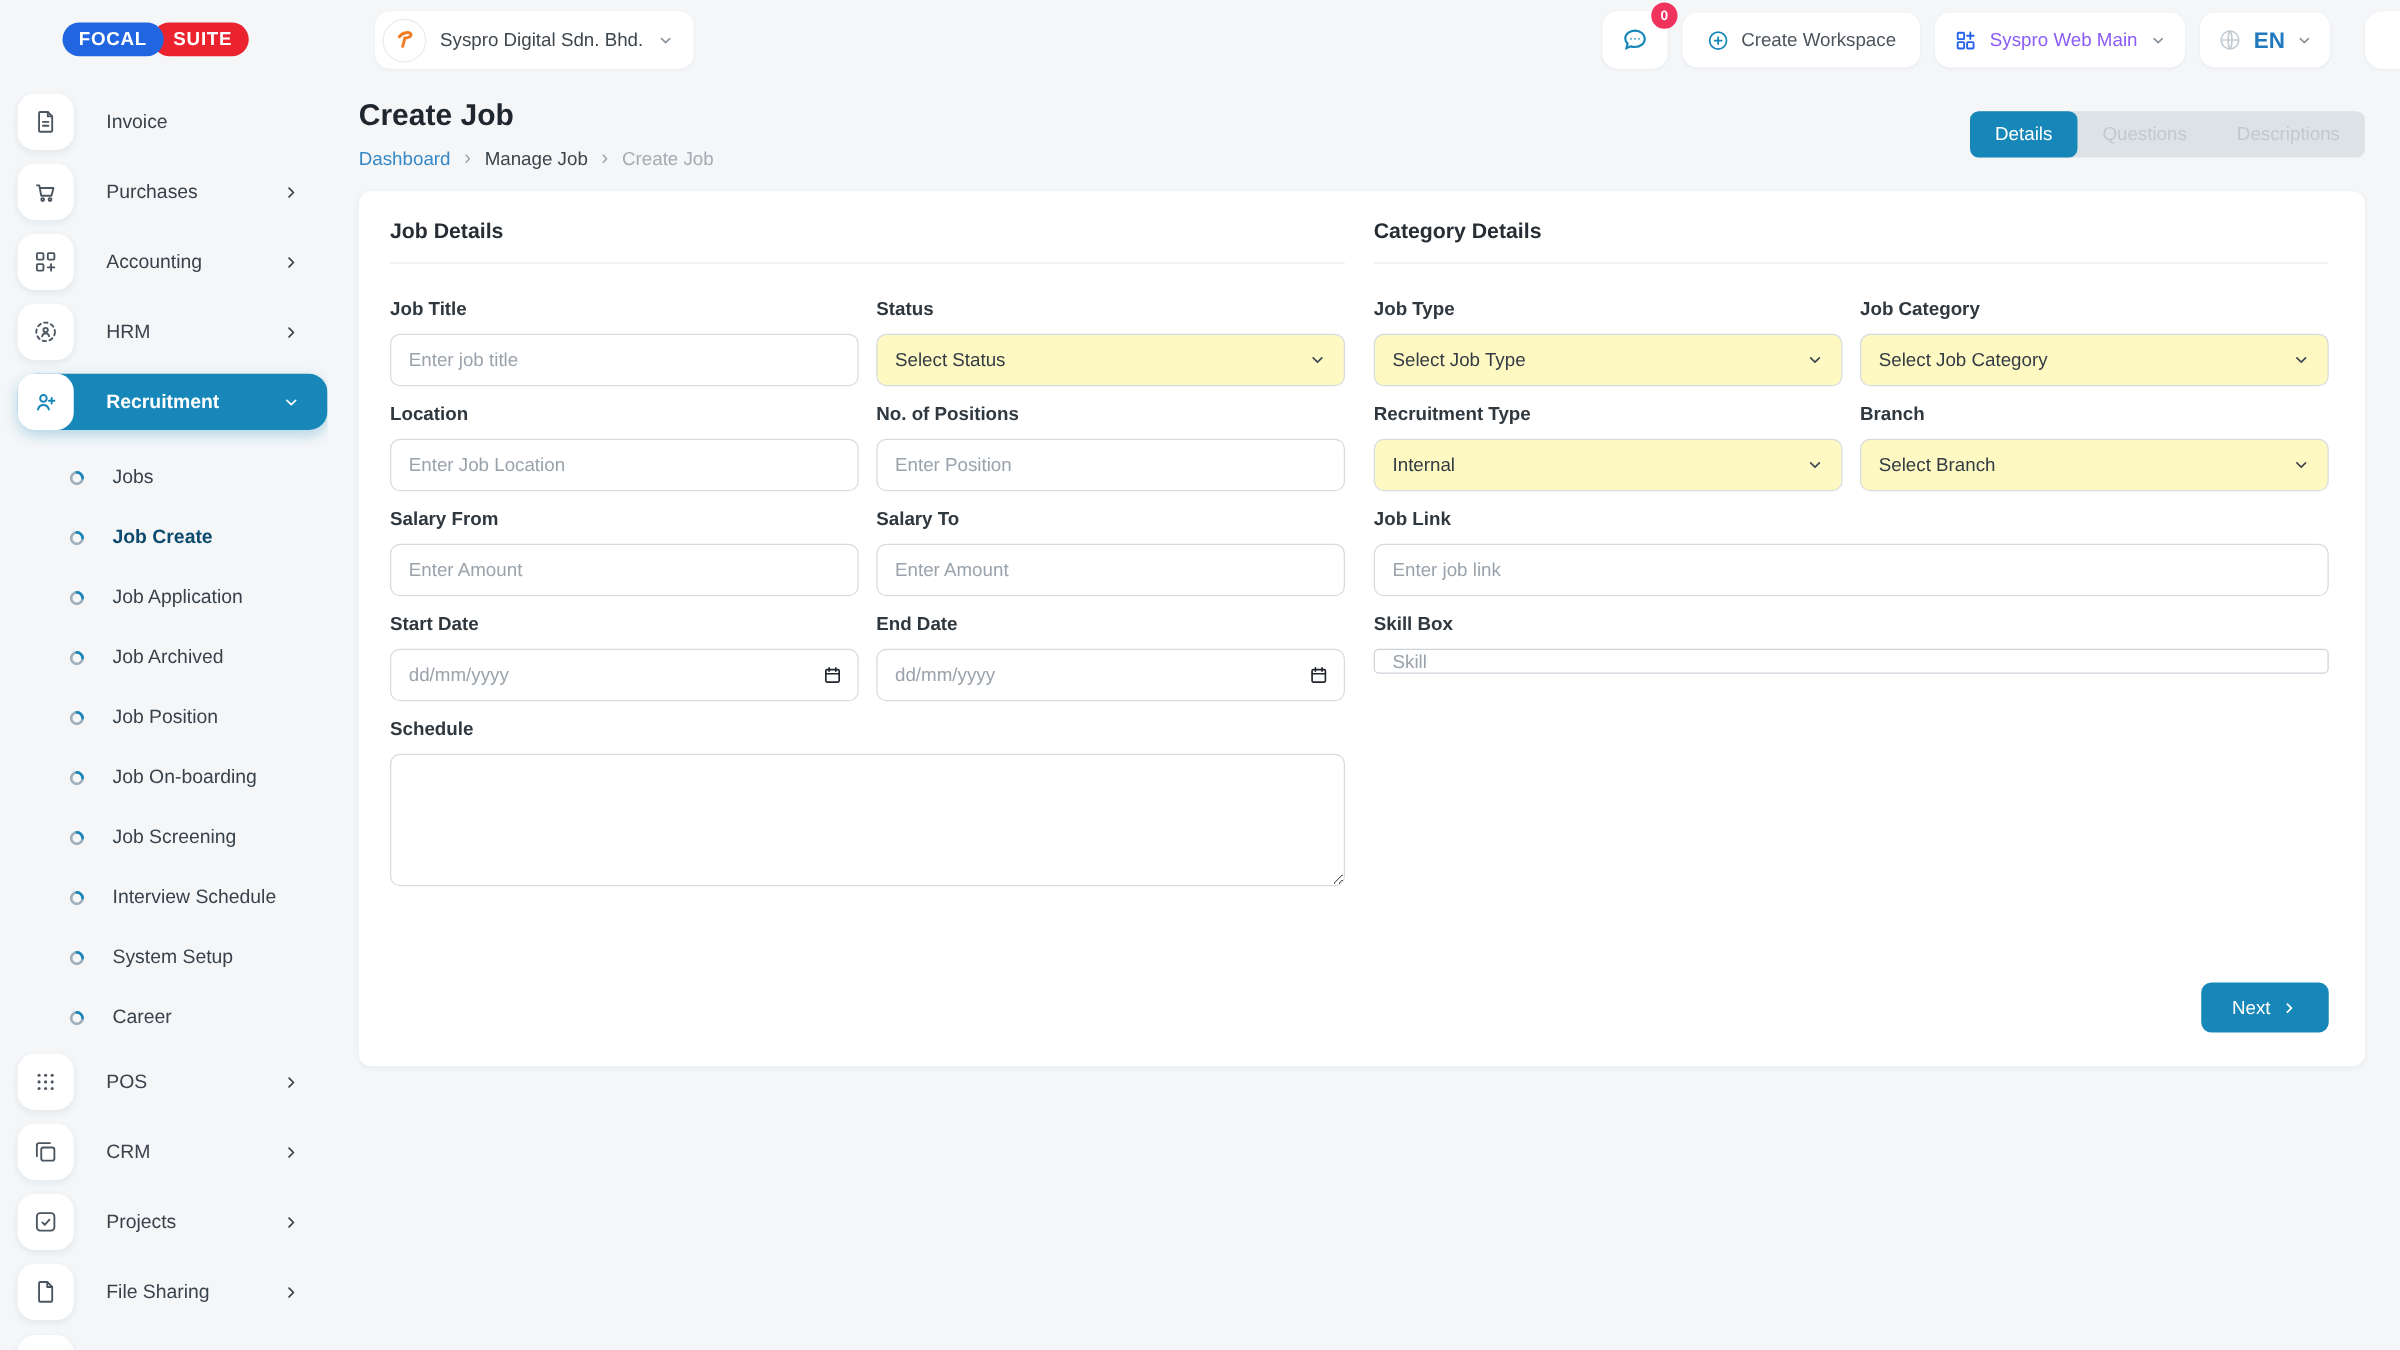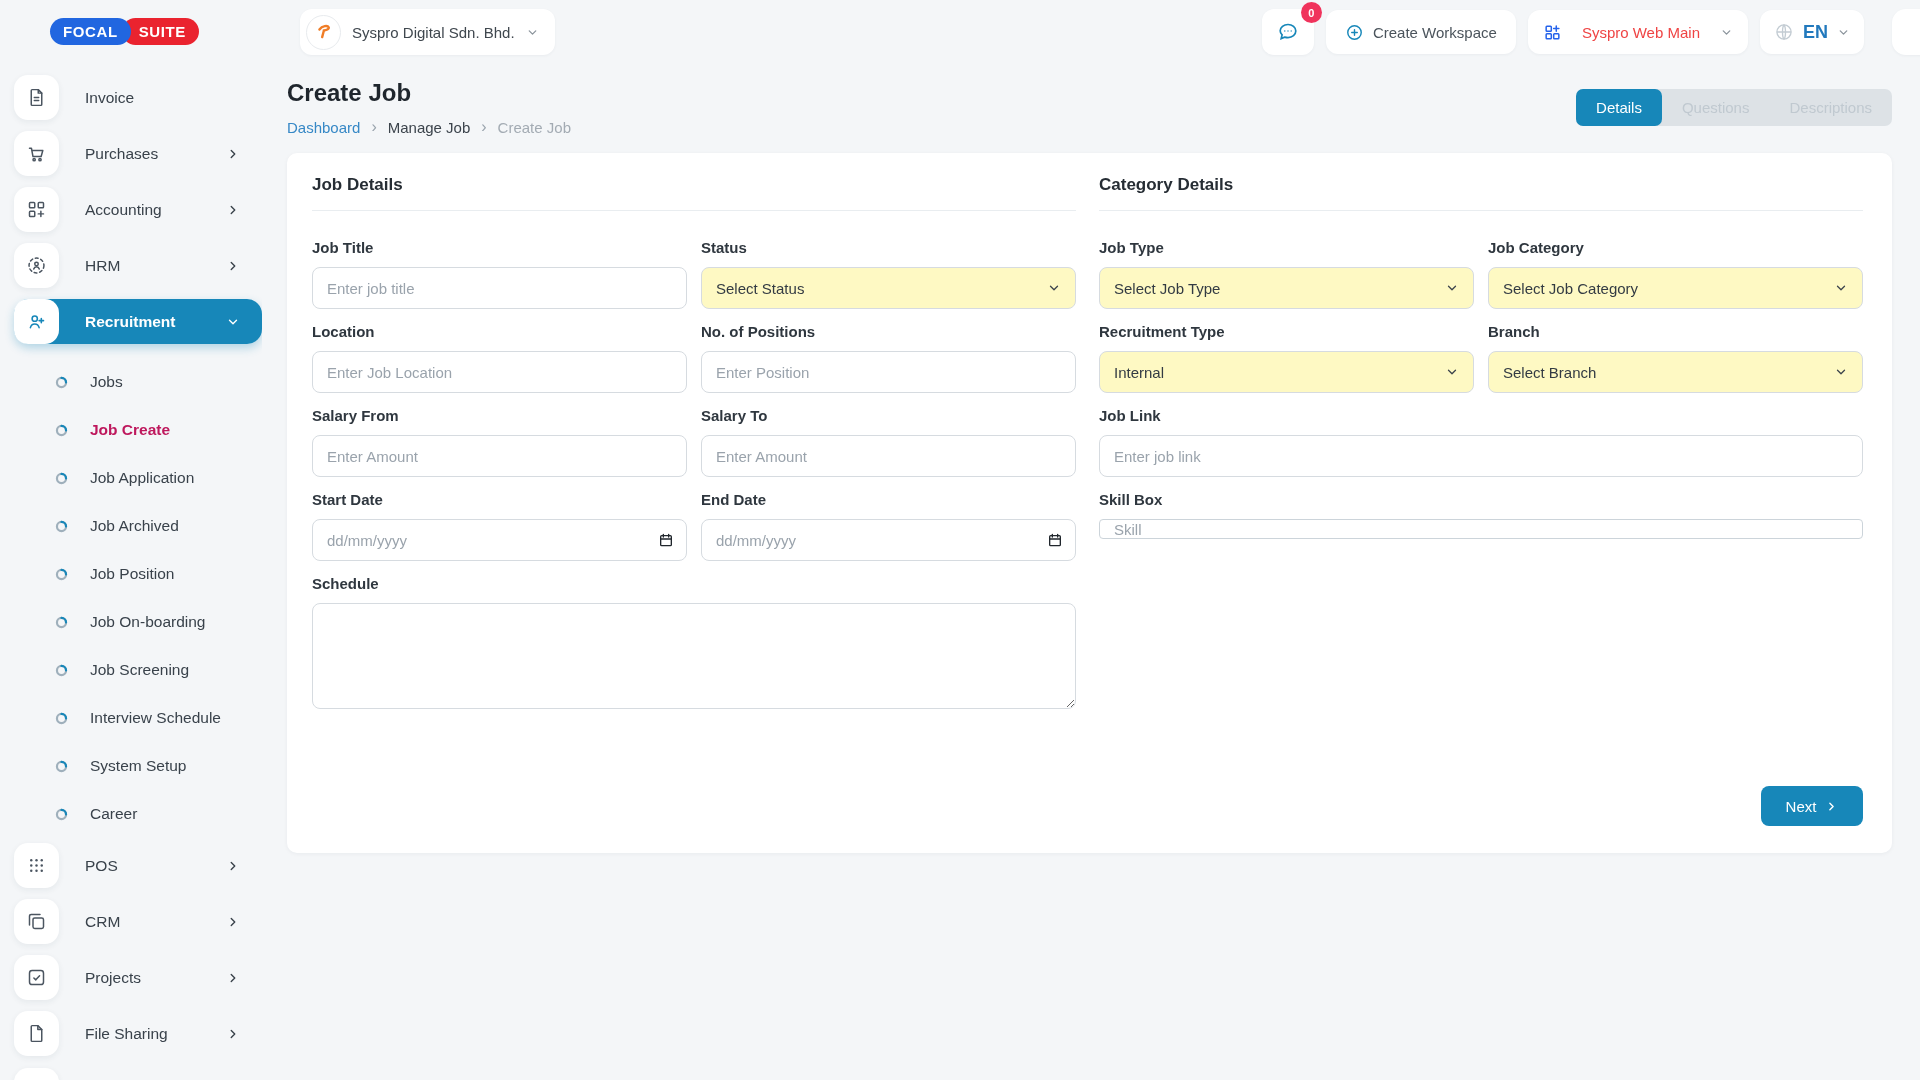--- a/index.html
+++ b/index.html
@@ -30,42 +30,42 @@
 
   .nav-item.active { background:#1787b9; box-shadow:0 4px 10px rgba(23,135,185,.3); }
   .nav-item.active .icon-box { color:#1787b9; box-shadow:none; }
   .nav-item.active .nav-label { color:#fff; font-weight:700; }
   .nav-item.active .nav-chev { color:#fff; }
 
   .sub { margin:3px 0 5px; }
   .sub-item { display:flex; align-items:center; height:48px; padding-left:41px; gap:22px; cursor:pointer;
               font-size:15.5px; color:#39424b; }
   .sub-item svg { width:13px; height:13px; flex:none; }
-  .sub-item.active { color:#be185d; font-weight:700; }
+  .sub-item.active { color:#0c4a6e; font-weight:700; }
 
   .partial-icon { margin-top:1px; }
 
   
   .main { flex:1; min-width:0; display:flex; flex-direction:column; position:relative; }
 
   .topbar { height:64px; display:flex; align-items:center; padding-left:38px; position:relative; }
   .pill { background:#fff; border-radius:12px; box-shadow:0 1px 3px rgba(30,50,70,.05); display:flex; align-items:center; cursor:pointer; }
   .company-pill { gap:11px; padding:5px 16px 5px 6px; height:46px; }
   .company-avatar { width:35px; height:35px; border-radius:50%; border:1px solid #e8ebee; display:flex; align-items:center; justify-content:center; background:#fff; }
   .company-name { font-size:15px; color:#3f474e; }
   .chev-sm { color:#8b949c; display:flex; } .chev-sm svg { width:13px; height:13px; }
 
   .topbar-right { margin-left:auto; display:flex; align-items:center; gap:12px; padding-right:56px; }
   .chat-btn { width:52px; height:46px; justify-content:center; position:relative; }
   .chat-btn svg { width:24px; height:24px; color:#1787b9; }
   .badge { position:absolute; top:-7px; right:-8px; min-width:21px; height:21px; border-radius:50%;
            background:#f0335c; color:#fff; font-size:11px; font-weight:700; display:flex; align-items:center; justify-content:center; }
   .cw-btn { gap:9px; height:44px; padding:0 19px; font-size:15px; color:#4b545c; }
   .cw-btn svg { width:19px; height:19px; color:#1787b9; }
-  .ws-pill { gap:20px; height:44px; padding:0 15px; font-size:15px; color:#ef4444; }
+  .ws-pill { gap:10px; height:44px; padding:0 15px; font-size:15px; color:#8b5cf6; }
   .ws-pill .grid-ic { width:19px; height:19px; color:#2563eb; }
   .lang-pill { gap:9px; height:44px; padding:0 14px; }
   .lang-pill .globe { width:20px; height:20px; color:#c3ccd3; }
   .lang-code { font-size:18px; font-weight:700; color:#2279bd; }
   .avatar-partial { position:absolute; right:-18px; top:9px; width:46px; height:46px; border-radius:14px;
                     background:#fff; box-shadow:0 1px 3px rgba(30,50,70,.05); }
 
   .page-head { display:flex; align-items:flex-start; padding:15px 28px 0 25px; }
   .page-title { font-size:24px; font-weight:700; color:#1f262d; margin:0 0 11px; }
   .breadcrumb { display:flex; align-items:center; gap:11px; font-size:15px; }

